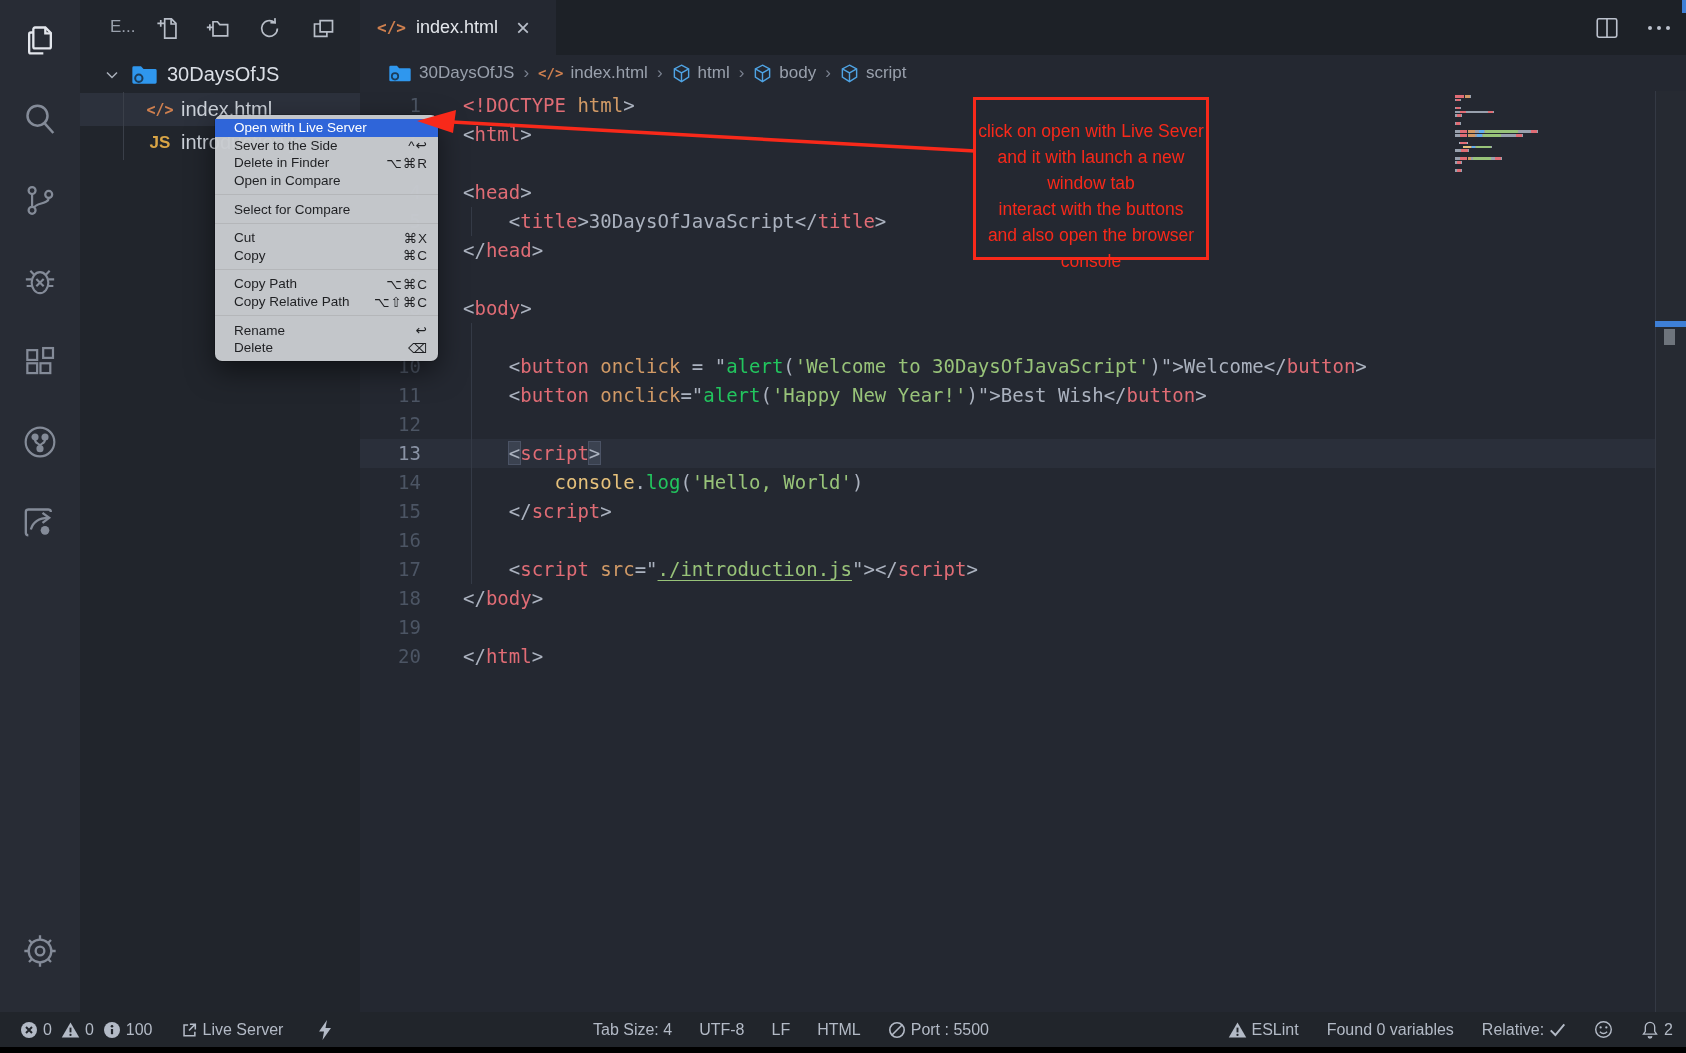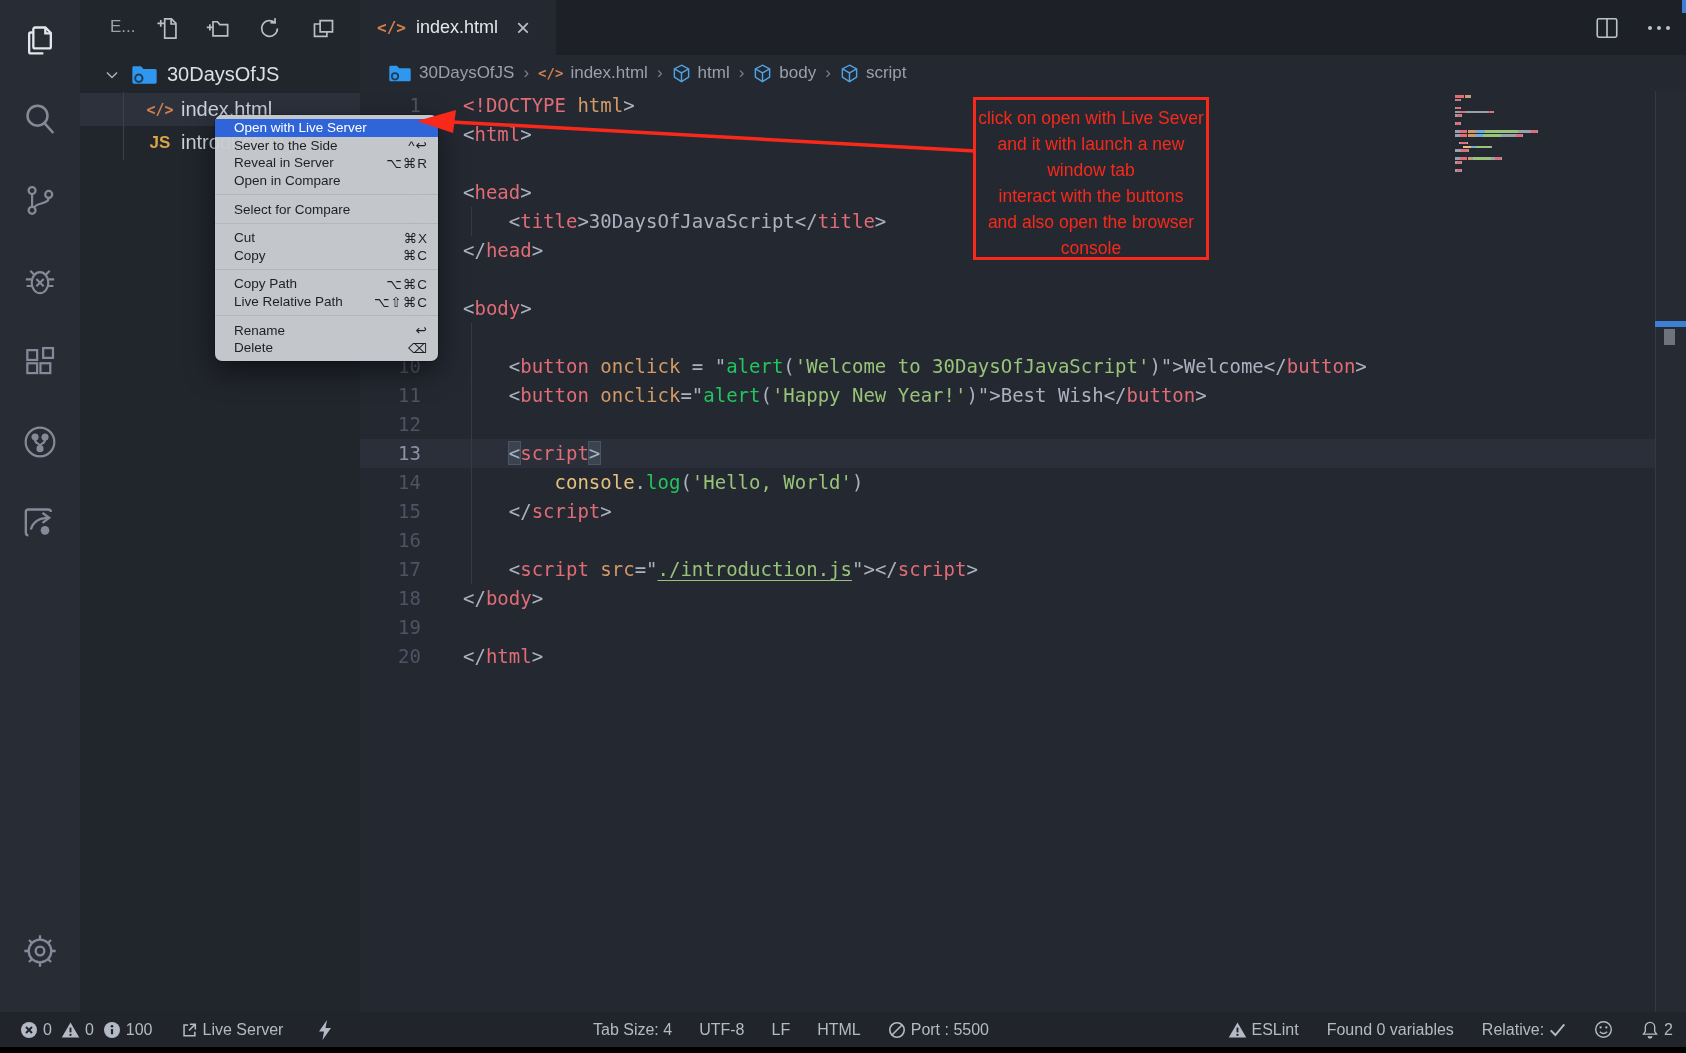--- a/index.html
+++ b/index.html
@@ -78,21 +78,21 @@
          border-radius:7px; box-shadow:0 10px 28px rgba(0,0,0,.5), 0 0 0 1px rgba(0,0,0,.18);
          padding:4px 0; z-index:30; font-size:13.5px; color:#1f2023; }
   .ctx-item { height:17.6px; display:flex; align-items:center; justify-content:space-between;
               padding:0 10px 0 19px; cursor:pointer; white-space:nowrap; }
   .ctx-item.hl { background:#2f65d9; color:#ffffff; }
   .ctx-sep { height:1px; background:#b4b6b9; margin:5px 0; }
   .ctx-shortcut { margin-left:14px; letter-spacing:1px; }
 
   
   .ann { position:absolute; left:973px; top:97px; width:236px; height:163px; border:3px solid #f8291a;
-         color:#f8291a; font-size:17.5px; line-height:26px; text-align:center; padding-top:5px; z-index:25; }
+         color:#f8291a; font-size:17.5px; line-height:26px; text-align:center; padding-top:18px; z-index:25; }
   .arrow-layer { position:absolute; left:0; top:0; width:1686px; height:1053px; z-index:40; pointer-events:none; }
 
   
   .statusbar { position:absolute; left:0; top:1012px; width:1686px; height:35px; background:#21252b;
                color:#b3bac6; font-size:16px; z-index:10; }
   .sb-group { position:absolute; top:0; height:35px; display:flex; align-items:center; }
   .sb-left { left:20px; gap:9px; }
   .sb-center { left:593px; gap:27px; }
   .sb-right { right:13px; gap:28px; }
   .sb-item { display:flex; align-items:center; gap:5px; cursor:pointer; white-space:nowrap; }
@@ -495,21 +495,21 @@
 <div class="ctx" id="context-menu">
     <div class="ctx-item hl">
       <span>Open with Live Server</span>
       <span class="ctx-shortcut"></span>
     </div>
     <div class="ctx-item">
       <span>Sever to the Side</span>
       <span class="ctx-shortcut">^↩</span>
     </div>
     <div class="ctx-item">
-      <span>Reveal in Server</span>
+      <span>Delete in Finder</span>
       <span class="ctx-shortcut">⌥⌘R</span>
     </div>
     <div class="ctx-item">
       <span>Open in Compare</span>
       <span class="ctx-shortcut"></span>
     </div>
     <div class="ctx-sep"></div>
     <div class="ctx-item">
       <span>Select for Compare</span>
       <span class="ctx-shortcut"></span>
@@ -522,21 +522,21 @@
     <div class="ctx-item">
       <span>Copy</span>
       <span class="ctx-shortcut">⌘C</span>
     </div>
     <div class="ctx-sep"></div>
     <div class="ctx-item">
       <span>Copy Path</span>
       <span class="ctx-shortcut">⌥⌘C</span>
     </div>
     <div class="ctx-item">
-      <span>Live Relative Path</span>
+      <span>Copy Relative Path</span>
       <span class="ctx-shortcut">⌥⇧⌘C</span>
     </div>
     <div class="ctx-sep"></div>
     <div class="ctx-item">
       <span>Rename</span>
       <span class="ctx-shortcut">↩</span>
     </div>
     <div class="ctx-item">
       <span>Delete</span>
       <span class="ctx-shortcut">⌫</span>

